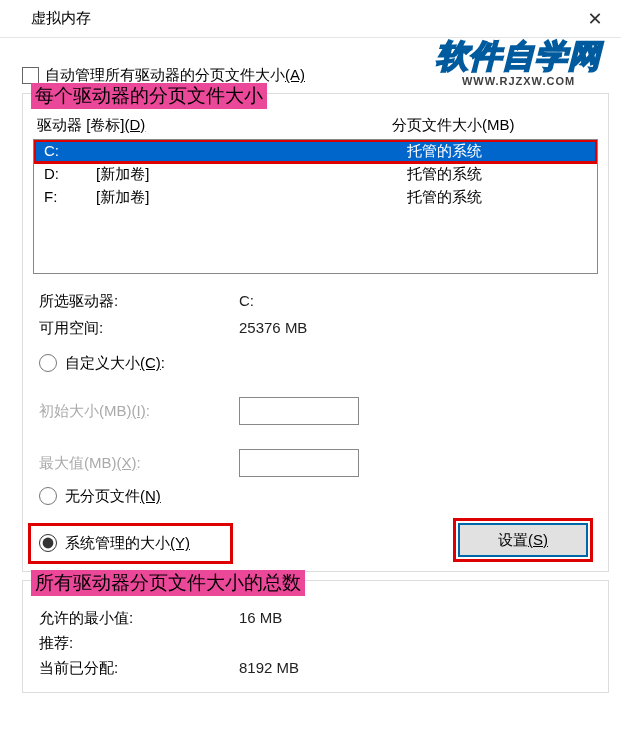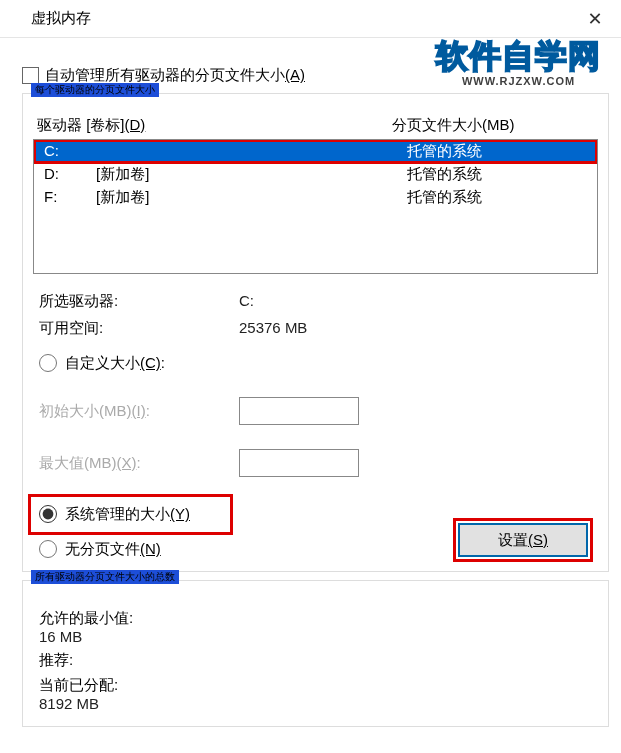--- a/index.html
+++ b/index.html
@@ -37,23 +37,23 @@
     .underline { text-decoration: underline; }
     .groupbox {
       border: 1px solid #ddd;
       margin: 8px 6px 6px 0;
       padding: 22px 10px 14px 10px;
       position: relative;
     }
     .groupbox-label {
       position: absolute;
       top: -11px; left: 8px;
-      background: #1d4ed8;
+      background: #ec4899;
       padding: 0 4px;
-      font-size: 10px;
+      font-size: 19px;
     }
     .drive-header { display: flex; padding: 0 6px 4px 4px; }
     .drive-header .col1 { flex: 1; }
     .drive-header .col2 { width: 200px; text-align: left; }
     .drive-list {
       border: 1px solid #888;
       height: 135px;
       overflow: hidden;
       background: #fff;
     }
@@ -86,30 +86,31 @@
     }
     .red-outline-box { outline: 3px solid #d00; outline-offset: 2px; }
     .set-button-area { display: flex; justify-content: flex-end; padding-right: 10px; margin-top: 16px; }
     .set-button {
       width: 130px; height: 34px;
       background: #e1e1e1;
       border: 2px solid #0066aa;
       font-size: 15px;
       cursor: pointer;
     }
-    .totals .info-row { margin-top: 6px; flex-direction: column; }
+    .totals .info-row { margin-top: 6px; }
     .watermark {
       position: absolute;
       top: 35px; right: 20px;
       text-align: center;
       pointer-events: none;
       user-select: none;
     }
     .watermark .wm1 {
       font-size: 32px; font-weight: 800;
+      font-style: italic;
       color: #0aa0ee;
       -webkit-text-stroke: 2px #005a9e;
       letter-spacing: 1px;
       text-align: right;
     }
     .watermark .wm2 {
       font-size: 11px; font-weight: bold;
       color: #404040;
       letter-spacing: 1px;
       margin-top: -4px;
@@ -182,31 +183,31 @@
       </span>
       <input type="text" disabled="" style="">
     </div>
     <div class="size-row">
       <span class="slabel disabled-label">
         <span>最大值(MB)</span><span class="underline">(X)</span>:
       </span>
       <input type="text" disabled="" style="">
     </div>
 
+    <div class="radio-row" style="margin-top:10px;">
+      <input type="radio" name="size-mode" style="">
+      <span>
+        <span>无分页文件</span><span class="underline">(N)</span>
+      </span>
+    </div>
+
     <div class="radio-row red-outline-box" style="margin-top:22px; width:195px; padding:6px 6px 6px 6px;">
       <input type="radio" name="size-mode" checked="" style="">
       <span>
         <span>系统管理的大小</span><span class="underline">(Y)</span>
-      </span>
-    </div>
-
-    <div class="radio-row" style="margin-top:10px;">
-      <input type="radio" name="size-mode" style="">
-      <span>
-        <span>无分页文件</span><span class="underline">(N)</span>
       </span>
     </div>
 
     <div class="set-button-area" style="margin-top:-36px;">
       <span class="red-outline-box" style="display:inline-block;">
         <button class="set-button">
           <span>设置</span><span class="underline">(S)</span>
         </button>
       </span>
     </div>

